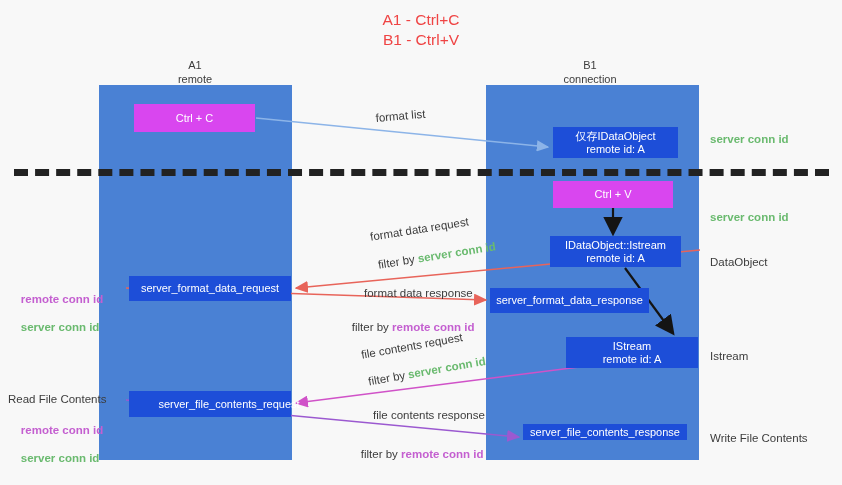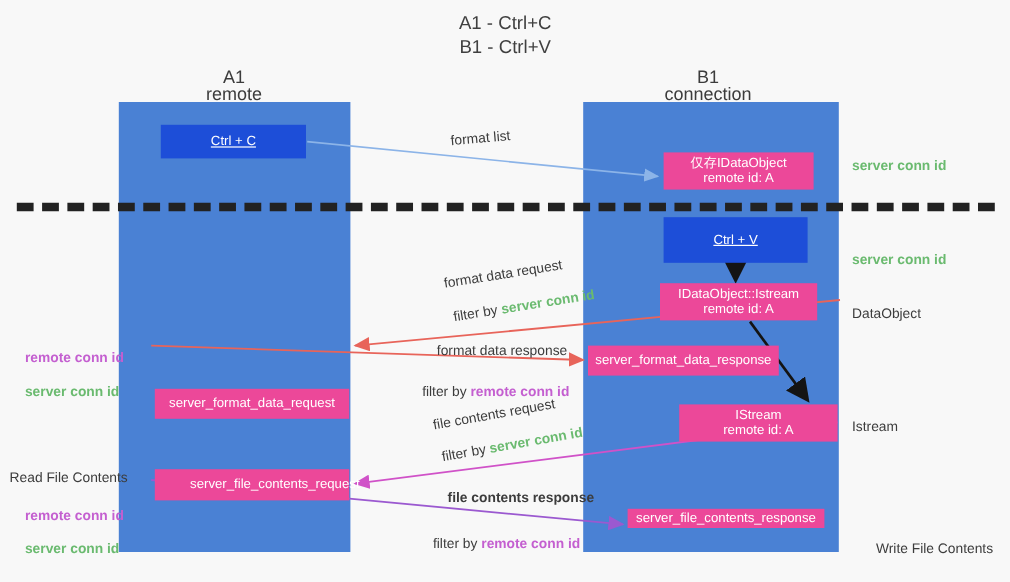--- a/index.html
+++ b/index.html
@@ -10,26 +10,26 @@
     position:relative;
     overflow:hidden;
     color:#3c3c3c;
   }
   #stage{position:absolute;left:0;top:0;width:842px;height:485px;}
   .abs{position:absolute;}
 
   
   #title{
     left:0;top:10px;width:842px;text-align:center;
-    font-size:15.5px;line-height:20px;color:#404040;white-space:pre;
+    font-size:15.5px;line-height:20px;color:#ef4444;white-space:pre;
   }
 
   
   .col-head{
-    text-align:center;font-size:15px;line-height:14px;color:#3c3c3c;white-space:pre;
+    text-align:center;font-size:11px;line-height:14px;color:#3c3c3c;white-space:pre;
   }
   #head-a1{left:115px;top:58px;width:160px;}
   #head-b1{left:510px;top:58px;width:160px;}
 
   
   .lane{background:#4a81d4;}
   #lane-a1{left:99px;top:85px;width:193px;height:375px;}
   #lane-b1{left:486px;top:85px;width:213px;height:375px;}
 
   
@@ -42,63 +42,63 @@
   .node{
     box-sizing:border-box;
     color:#ffffff;
     font-size:11px;
     line-height:13px;
     text-align:center;
     display:flex;align-items:center;justify-content:center;
     white-space:pre;
     padding:2px 4px;
   }
-  .green{background:#1d4ed8;text-decoration:underline;}
-  .orange{background:#ec4899;}
+  .green{background:#d946ef;}
+  .orange{background:#1d4ed8;}
 
   #n-ctrlc{left:134px;top:104px;width:121px;height:28px;}
   #n-idata-store{left:553px;top:127px;width:125px;height:31px;}
-  #n-ctrlv{left:553px;top:181px;width:120px;height:38px;}
+  #n-ctrlv{left:553px;top:181px;width:120px;height:27px;}
   #n-getdata{left:550px;top:236px;width:131px;height:31px;}
   #n-istream{left:566px;top:337px;width:132px;height:31px;}
-  #n-fmt-req{left:129px;top:276px;width:162px;height:25px;margin-top:48px;}
+  #n-fmt-req{left:129px;top:276px;width:162px;height:25px;}
   #n-fmt-resp{left:490px;top:288px;width:159px;height:25px;}
   #n-file-req{left:129px;top:391px;width:162px;height:26px;padding-left:42px;}
   #n-file-resp{left:523px;top:424px;width:164px;height:16px;}
 
   
   .side-label{font-size:11.5px;line-height:14px;white-space:pre;}
   .green-txt{color:#6aba6f;font-weight:bold;}
   .purple-txt{color:#c45fd0;font-weight:bold;}
   .plain-txt{color:#3c3c3c;}
 
   #lbl-srv1{left:710px;top:132px;}
   #lbl-srv2{left:710px;top:210px;}
   #lbl-dataobject{left:710px;top:255px;text-align:right;}
   #lbl-istream{left:710px;top:349px;}
-  #lbl-writefile{left:710px;top:451px;margin-left:20px;}
+  #lbl-writefile{left:710px;top:431px;}
 
   
   #lbl-left-ids{left:8px;top:278px;font-size:11.5px;line-height:14px;white-space:pre;}
   #lbl-readfile{left:8px;top:392px;font-size:11.5px;line-height:14px;color:#3c3c3c;}
   #lbl-left-ids2{left:8px;top:409px;font-size:11.5px;line-height:14px;white-space:pre;}
 
   
   .cap{position:absolute;font-size:11.5px;line-height:15px;white-space:pre;color:#3c3c3c;}
   .cap.rot-up{transform:rotate(-9deg);transform-origin:left top;}
   .cap.rot-up2{transform:rotate(-10deg);transform-origin:left top;}
 
   #cap-formatlist{left:375px;top:111px;transform:rotate(-5deg);transform-origin:left top;}
   #cap-fdreq{left:369px;top:230px;}
   #cap-fdreq2{left:362px;top:245px;}
   #cap-fdresp{left:364px;top:286px;}
   #cap-fdresp2{left:339px;top:305px;}
   #cap-fcreq{left:360px;top:348px;}
   #cap-fcreq2{left:352px;top:362px;}
-  #cap-fcresp{left:373px;top:408px;font-weight:bold;}
+  #cap-fcresp{left:373px;top:408px;}
   #cap-fcresp2{left:348px;top:432px;}
 
   svg#wires{position:absolute;left:0;top:0;width:842px;height:485px;overflow:visible;pointer-events:none;}
 </style>
 </head>
 <body>
 
 <div id="stage">
 
   <div class="abs" id="title">A1 - Ctrl+C

